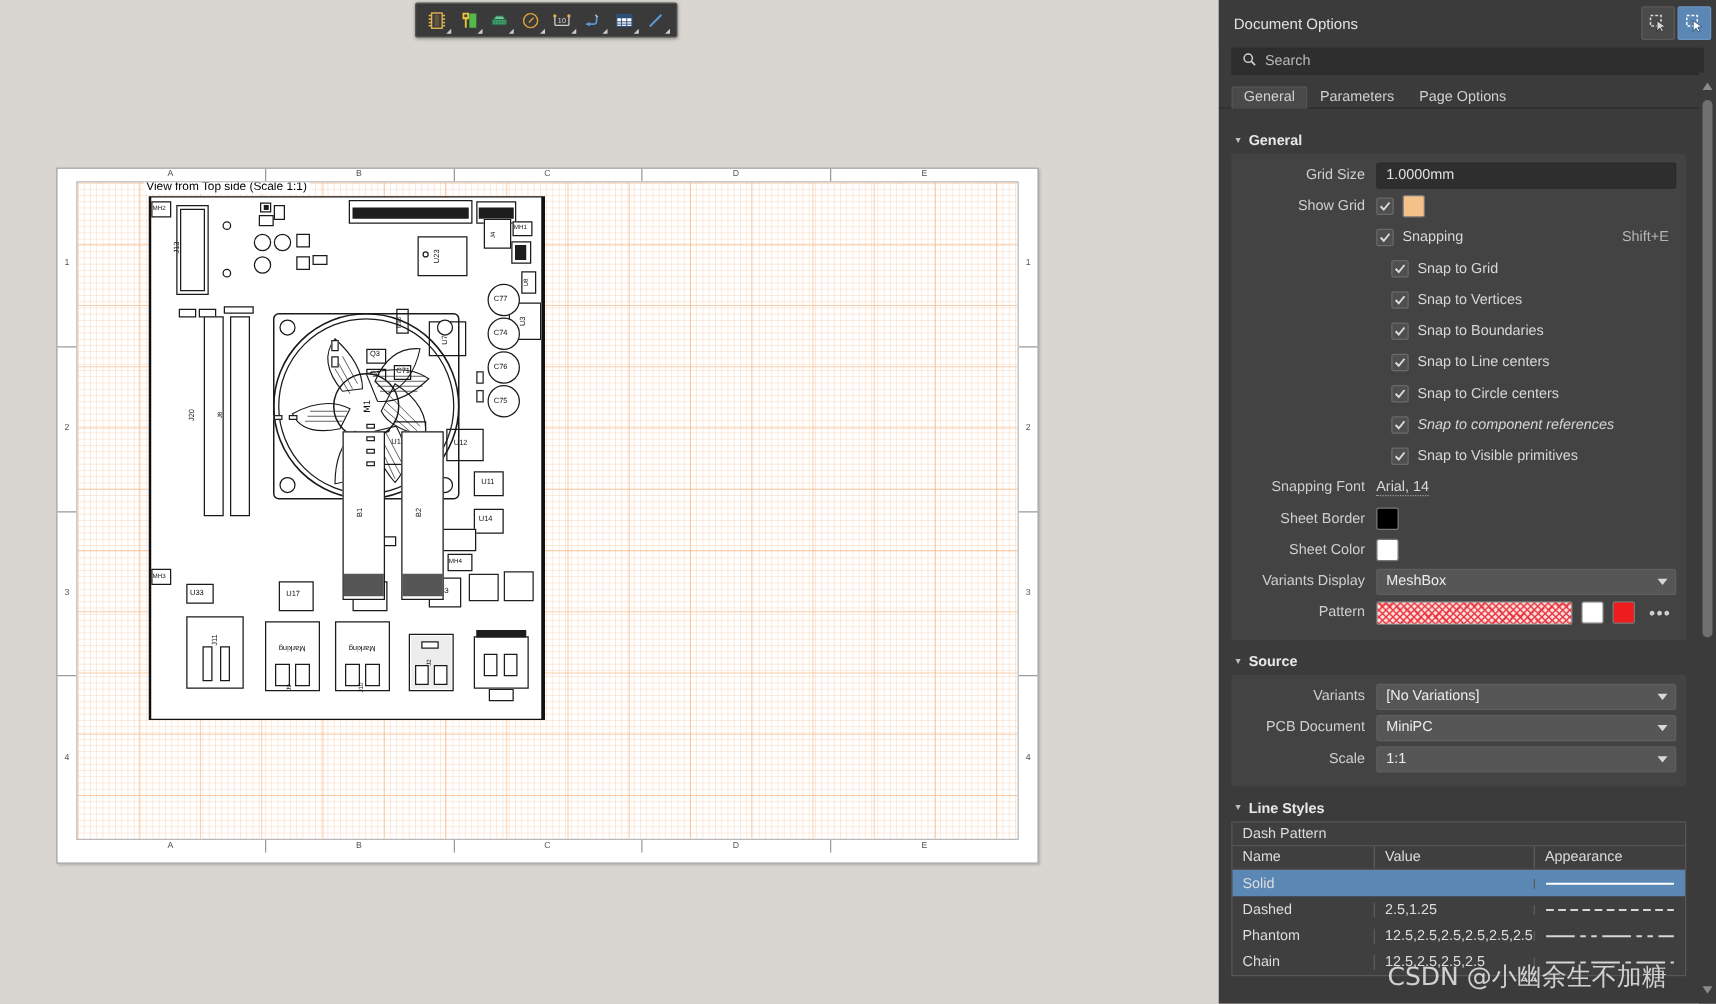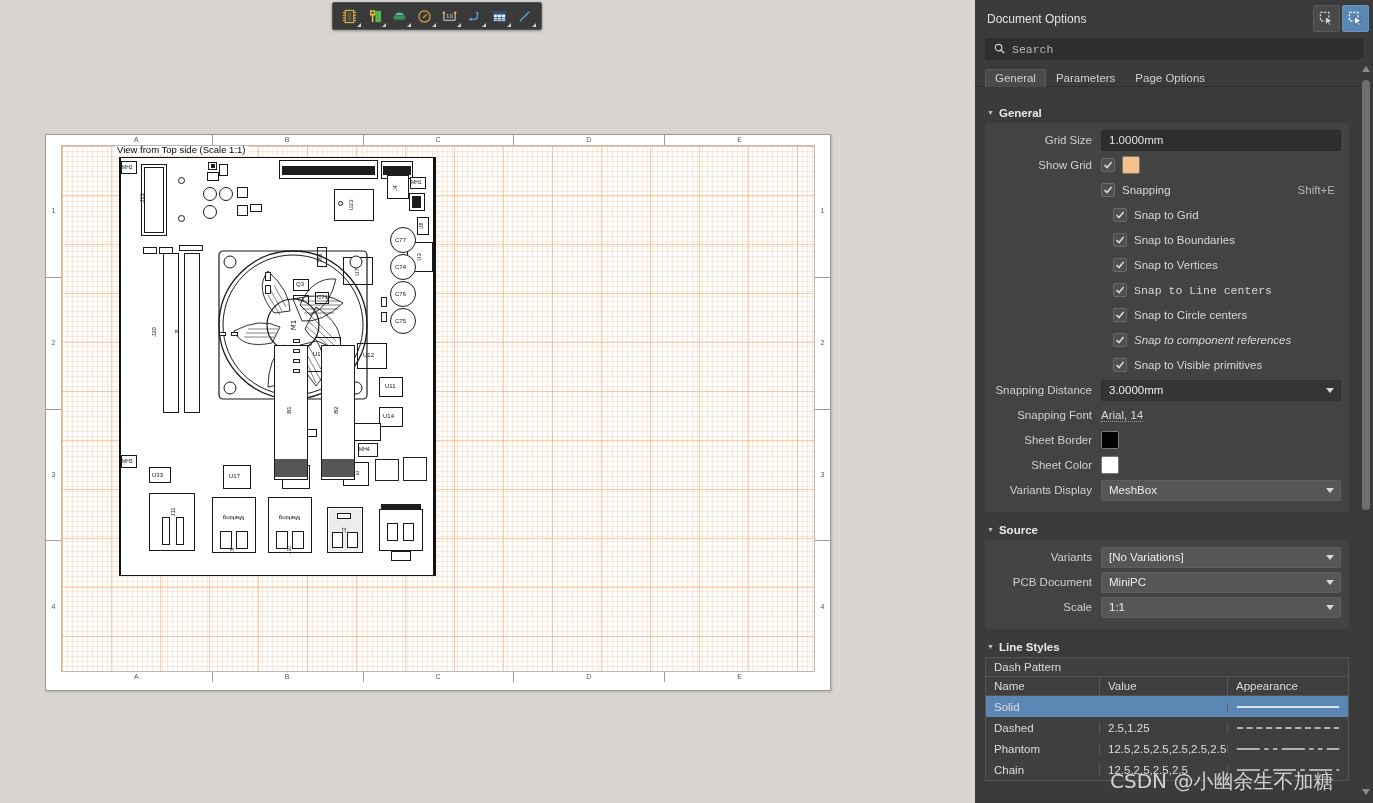--- a/index.html
+++ b/index.html
@@ -180,21 +180,21 @@
   #search-row { padding: 0 10px 7px 10px; }
   #search-box {
     height: 22px;
     background: #2e2e2e;
     border: 1px solid #2b2b2b;
     border-radius: 2px;
     display: flex; align-items: center;
     padding: 0 8px;
     gap: 7px;
   }
-  #search-box .ph { color: #b9b9b9; font-size: 11.5px; font-family: Liberation Mono, monospace; }
+  #search-box .ph { color: #b9b9b9; font-size: 11.5px; }
 
   #tabs {
     display: flex; align-items: flex-end;
     padding: 0 10px;
     border-bottom: 1px solid #2d2d2d;
     height: 20px;
   }
   .tab {
     padding: 2px 9px 3px 9px;
     font-size: 11.5px;
@@ -772,40 +772,40 @@
         </div>
         <div class="frow">
           <div class="flabel"></div>
           <div class="fctl" style="padding-left:12px;">
             <div class="cbrow">
               <span class="cb">
                 <svg width="10" height="10" viewBox="0 0 10 10">
                     <path d="M1.5 5 L4 7.6 L8.6 2" fill="none" stroke="#dcdcdc" stroke-width="1.5"></path>
                   </svg>
               </span>
-              <span>Snap to Boundaries</span>
+              <span>Snap to Vertices</span>
             </div>
           </div>
         </div>
         <div class="frow">
           <div class="flabel"></div>
           <div class="fctl" style="padding-left:12px;">
             <div class="cbrow">
               <span class="cb">
                 <svg width="10" height="10" viewBox="0 0 10 10">
                     <path d="M1.5 5 L4 7.6 L8.6 2" fill="none" stroke="#dcdcdc" stroke-width="1.5"></path>
                   </svg>
               </span>
-              <span>Snap to Vertices</span>
+              <span>Snap to Boundaries</span>
             </div>
           </div>
         </div>
         <div class="frow">
           <div class="flabel"></div>
-          <div class="fctl" style="padding-left:12px;font-family:Liberation Mono, monospace;">
+          <div class="fctl" style="padding-left:12px;">
             <div class="cbrow">
               <span class="cb">
                 <svg width="10" height="10" viewBox="0 0 10 10">
                     <path d="M1.5 5 L4 7.6 L8.6 2" fill="none" stroke="#dcdcdc" stroke-width="1.5"></path>
                   </svg>
               </span>
               <span>Snap to Line centers</span>
             </div>
           </div>
         </div>
@@ -842,29 +842,20 @@
               <span class="cb">
                 <svg width="10" height="10" viewBox="0 0 10 10">
                     <path d="M1.5 5 L4 7.6 L8.6 2" fill="none" stroke="#dcdcdc" stroke-width="1.5"></path>
                   </svg>
               </span>
               <span>Snap to Visible primitives</span>
             </div>
           </div>
         </div>
 
-        <div class="frow">
-          <div class="flabel">Snapping Distance</div>
-          <div class="fctl">
-            <div class="combo dark">
-              <span>3.0000mm</span>
-              <span class="arrow-dn"></span>
-            </div>
-          </div>
-        </div>
 
         <div class="frow">
           <div class="flabel">Snapping Font</div>
           <div class="fctl">
             <span class="linklike">Arial, 14</span>
           </div>
         </div>
 
         <div class="frow">
           <div class="flabel">Sheet Border</div>
@@ -883,20 +874,29 @@
         <div class="frow">
           <div class="flabel">Variants Display</div>
           <div class="fctl">
             <div class="combo">
               <span>MeshBox</span>
               <span class="arrow-dn"></span>
             </div>
           </div>
         </div>
 
+        <div class="frow">
+          <div class="flabel">Pattern</div>
+          <div class="fctl" style="gap:7px;">
+            <span class="pattern-bar"></span>
+            <span class="swatch big" style="background:#ffffff;"></span>
+            <span class="swatch big" style="background:#ee1c1c;"></span>
+            <span class="dots">•••</span>
+          </div>
+        </div>
 
       </div>
 
       <div class="section-head">
         <span class="caret">▼</span>
         <span>Source</span>
       </div>
       <div class="section-body">
         <div class="frow">
           <div class="flabel">Variants</div>

